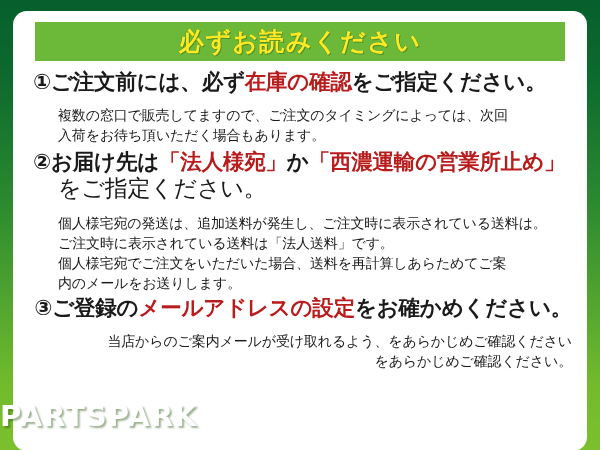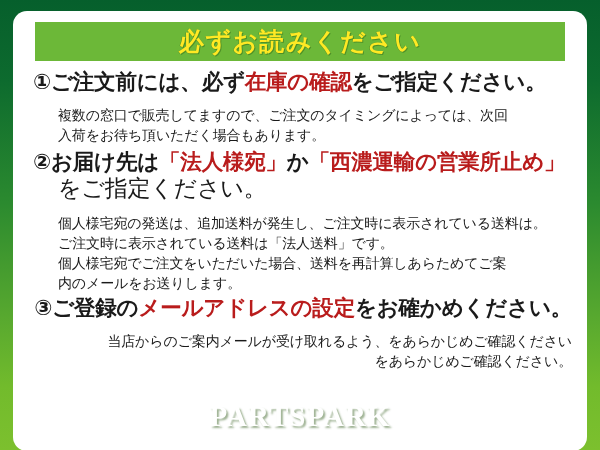--- a/index.html
+++ b/index.html
@@ -113,22 +113,21 @@
 
   
   .footer {
     position: absolute;
     left: 0;
     right: 0;
     bottom: 0;
     height: 68px;
     display: flex;
     align-items: center;
-    justify-content: center;
-    font-family: Liberation Serif, serif;
+    justify-content: flex-start;
   }
   .brand {
     color: #ffffff;
     font-size: 29px;
     font-weight: bold;
     letter-spacing: 1px;
     line-height: 1;
     text-shadow: 2px 2px 2px rgba(40,85,15,0.45);
   }
 </style>

